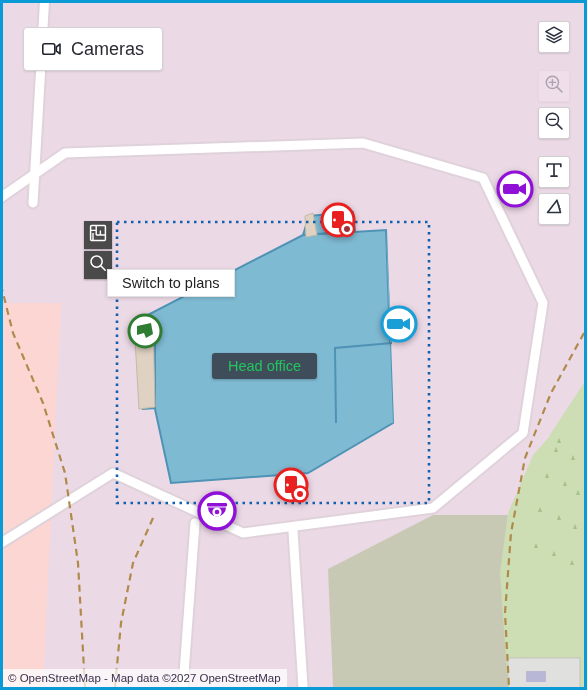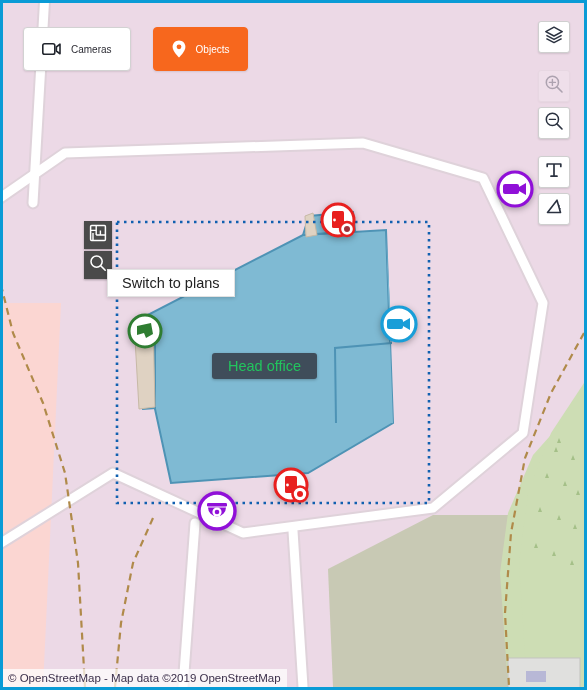--- a/index.html
+++ b/index.html
@@ -36,21 +36,21 @@
   .tab {
     display: flex;
     align-items: center;
     gap: 10px;
     height: 44px;
     padding: 8px 18px;
     border-radius: 4px;
     background: #ffffff;
     border: 1px solid #d2d2d2;
     color: #2b2b33;
-    font-size: 10px;
+    font-size: 18px;
     cursor: pointer;
     box-shadow: 0 1px 2px rgba(0,0,0,.10);
     white-space: nowrap;
   }
   .tab.active {
     background: #f7671d;
     border-color: #f7671d;
     color: #ffffff;
   }
   .tab .ticon { display: flex; align-items: center; }
@@ -246,45 +246,35 @@
     <div class="marker" style="left:492px; top:166px;">
       <svg width="40" height="40" viewBox="0 0 40 40">
         <circle cx="20" cy="20" r="17" fill="#ffffff" stroke="#9010d8" stroke-width="3.2"></circle>
         <path d="M10 15 h12 a2 2 0 0 1 2 2 v6 a2 2 0 0 1 -2 2 h-12 a2 2 0 0 1 -2 -2 v-6 a2 2 0 0 1 2 -2 z" fill="#9010d8"></path>
         <path d="M24 18 L31 14 L31 26 L24 22 Z" fill="#9010d8"></path>
       </svg>
     </div>
 
     <div id="bldg-label">Head office</div>
 
-    <div id="attrib">© OpenStreetMap - Map data ©2019 OpenStreetMap</div>
+    <div id="attrib">© OpenStreetMap - Map data ©2027 OpenStreetMap</div>
   </div>
 
   <div id="tabbar">
 
     <div class="tab">
       <span class="ticon">
         <svg width="19" height="14" viewBox="0 0 19 14">
           <rect x="0.8" y="1.8" width="12" height="10.4" rx="1.8" fill="none" stroke="#22262e" stroke-width="1.6"></rect>
           <path d="M14.4 5 L18 2.2 L18 11.8 L14.4 9 Z" fill="none" stroke="#22262e" stroke-width="1.6" stroke-linejoin="round"></path>
         </svg>
       </span>
       <span>Cameras</span>
     </div>
 
-    <div class="tab active">
-      <span class="ticon">
-        <svg width="14" height="18" viewBox="0 0 14 18">
-          <path d="M7 0.6 C3.4 0.6 0.6 3.4 0.6 7 C0.6 11.6 7 17.4 7 17.4
-                   C7 17.4 13.4 11.6 13.4 7 C13.4 3.4 10.6 0.6 7 0.6 Z" fill="#ffffff"></path>
-          <circle cx="7" cy="6.8" r="2.4" fill="#f7671d"></circle>
-        </svg>
-      </span>
-      <span>Objects</span>
-    </div>
 
   </div>
 
   <div id="righttools">
 
     <div class="tool-btn">
       <span>
         <svg width="20" height="20" viewBox="0 0 20 20">
           <path d="M10 2.2 L18.2 6.6 L10 11 L1.8 6.6 Z" fill="none" stroke="#2b3240" stroke-width="1.5" stroke-linejoin="round"></path>
           <path d="M2.4 10.4 L10 14.4 L17.6 10.4" fill="none" stroke="#2b3240" stroke-width="1.5" stroke-linejoin="round"></path>

